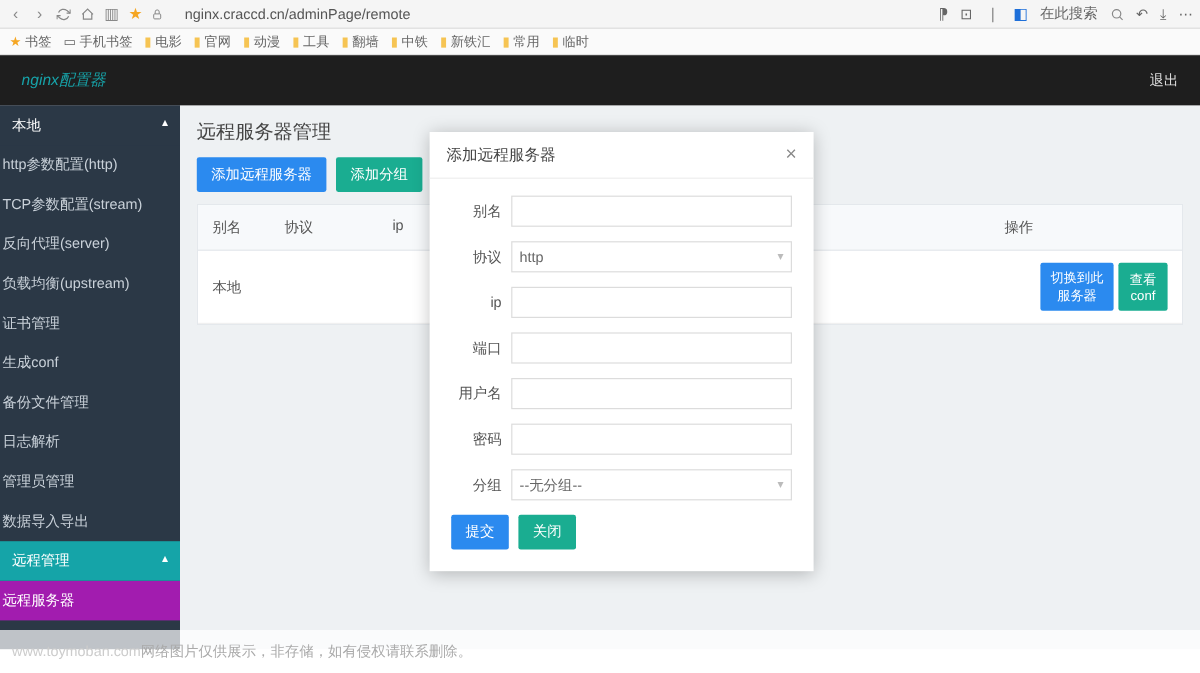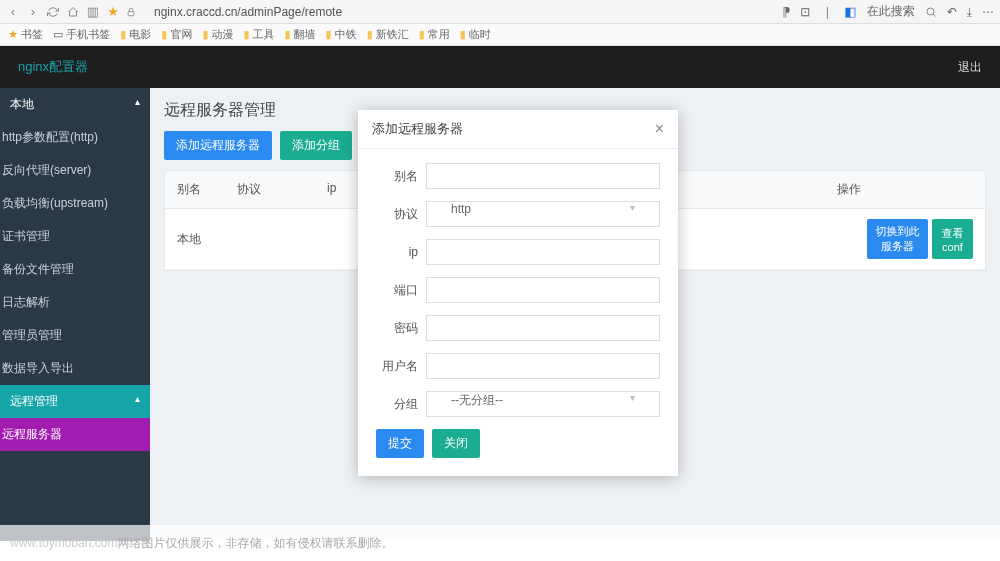--- a/index.html
+++ b/index.html
@@ -14,21 +14,21 @@
 .right-tools { display: flex; align-items: center; gap: 10px; color: #666; font-size: 12px; }
 .right-tools .aii { color: #1e6fd9; font-size: 13px; }
 
 .bookmark-bar { height: 22px; background: #fafafa; border-bottom: 1px solid #e1e1e1; display: flex; align-items: center; padding: 0 8px; gap: 10px; font-size: 11px; color: #666; }
 .bookmark-bar .bm { display: flex; align-items: center; gap: 3px; }
 .bkfolder { color: #f6c453; font-size: 11px; }
 .bmstar { color: #f5a623; }
 
 
 .app-header { height: 42px; background: #1e1e1e; color: #17a2a8; display: flex; align-items: center; padding: 0 18px; font-size: 13px; }
-.app-header .logo { color: #17a2a8; }
+.app-header .logo { color: #17a2a8; font-style: italic; }
 .app-header .right { margin-left: auto; color: #ddd; font-size: 12px; }
 
 
 .layout { display: flex; height: calc(561px - 24px - 22px - 42px - 20px); }
 .sidebar { width: 150px; background: #2b3846; color: #c9d1d9; font-size: 12px; }
 .sidebar .group-hd { background: #2b3846; padding: 8px 10px; color: #fff; position: relative; font-size: 12px; }
 .sidebar .group-hd.teal { background: #15a4a8; color: #fff; }
 .sidebar .caret { position: absolute; right: 10px; top: 8px; font-size: 10px; color: #fff; }
 .sidebar .item { padding: 8px 2px; color: #c9d1d9; cursor: pointer; }
 .sidebar .item.active { background: #a21caf; color: #fff; }
@@ -55,21 +55,21 @@
 .sbtn-teal { background: #1aad91; }
 
 
 .modal { position: absolute; left: 358px; top: 110px; width: 320px; background: #fff; box-shadow: 0 2px 14px rgba(0,0,0,0.25); z-index: 50; }
 .modal-hd { padding: 10px 14px; border-bottom: 1px solid #eee; font-size: 13px; color: #444; display: flex; align-items: center; }
 .modal-hd .close { margin-left: auto; color: #888; font-size: 16px; cursor: pointer; }
 .modal-body { padding: 14px 18px 18px 18px; }
 .frow { display: flex; align-items: center; margin-bottom: 12px; }
 .flabel { width: 50px; text-align: right; color: #555; font-size: 12px; padding-right: 8px; }
 .finput { flex: 1; height: 26px; border: 1px solid #dcdcdc; padding: 0 6px; font-size: 12px; background: #fff; }
-.fselect { flex: 1; height: 26px; border: 1px solid #dcdcdc; padding: 0 24px; font-size: 12px; color: #666; background: #fff; position: relative; display: flex; align-items: flex-start; }
+.fselect { flex: 1; height: 26px; border: 1px solid #dcdcdc; padding: 0 6px; font-size: 12px; color: #666; background: #fff; position: relative; display: flex; align-items: center; }
 .fselect .sel-caret { margin-left: auto; color: #bbb; font-size: 10px; }
 .modal-actions { display: flex; gap: 8px; margin-top: 6px; }
 
 
 .watermark { position: absolute; bottom: 0; left: 0; right: 0; height: 36px; padding-left: 10px; display: flex; align-items: center; color: #aaa; font-size: 12px; background: rgba(255,255,255,0.7); }
 .watermark .host { color: #ccc; }
 
 svg { display: block; }
 </style>
 </head>
@@ -170,23 +170,25 @@
   <span class="right">退出</span>
 </div>
 
 <div class="layout">
   <div class="sidebar">
     <div class="group-hd">
       <span>本地</span>
       <span class="caret">▴</span>
     </div>
     <div class="item">http参数配置(http)</div>
+    <div class="item">TCP参数配置(stream)</div>
     <div class="item">反向代理(server)</div>
     <div class="item">负载均衡(upstream)</div>
     <div class="item">证书管理</div>
+    <div class="item">生成conf</div>
     <div class="item">备份文件管理</div>
     <div class="item">日志解析</div>
     <div class="item">管理员管理</div>
     <div class="item">数据导入导出</div>
     <div class="group-hd teal">
       <span>远程管理</span>
       <span class="caret">▴</span>
     </div>
     <div class="item active">远程服务器</div>
   </div>
@@ -241,26 +243,26 @@
     </div>
     <div class="frow">
       <div class="flabel">ip</div>
       <input class="finput" style="">
     </div>
     <div class="frow">
       <div class="flabel">端口</div>
       <input class="finput" style="">
     </div>
     <div class="frow">
+      <div class="flabel">用户名</div>
+      <input class="finput" style="">
+    </div>
+    <div class="frow">
       <div class="flabel">密码</div>
       <input class="finput" type="password" style="">
-    </div>
-    <div class="frow">
-      <div class="flabel">用户名</div>
-      <input class="finput" style="">
     </div>
     <div class="frow">
       <div class="flabel">分组</div>
       <div class="fselect">
         <span>--无分组--</span>
         <span class="sel-caret">▾</span>
       </div>
     </div>
     <div class="modal-actions">
       <button class="btn btn-blue">提交</button>

